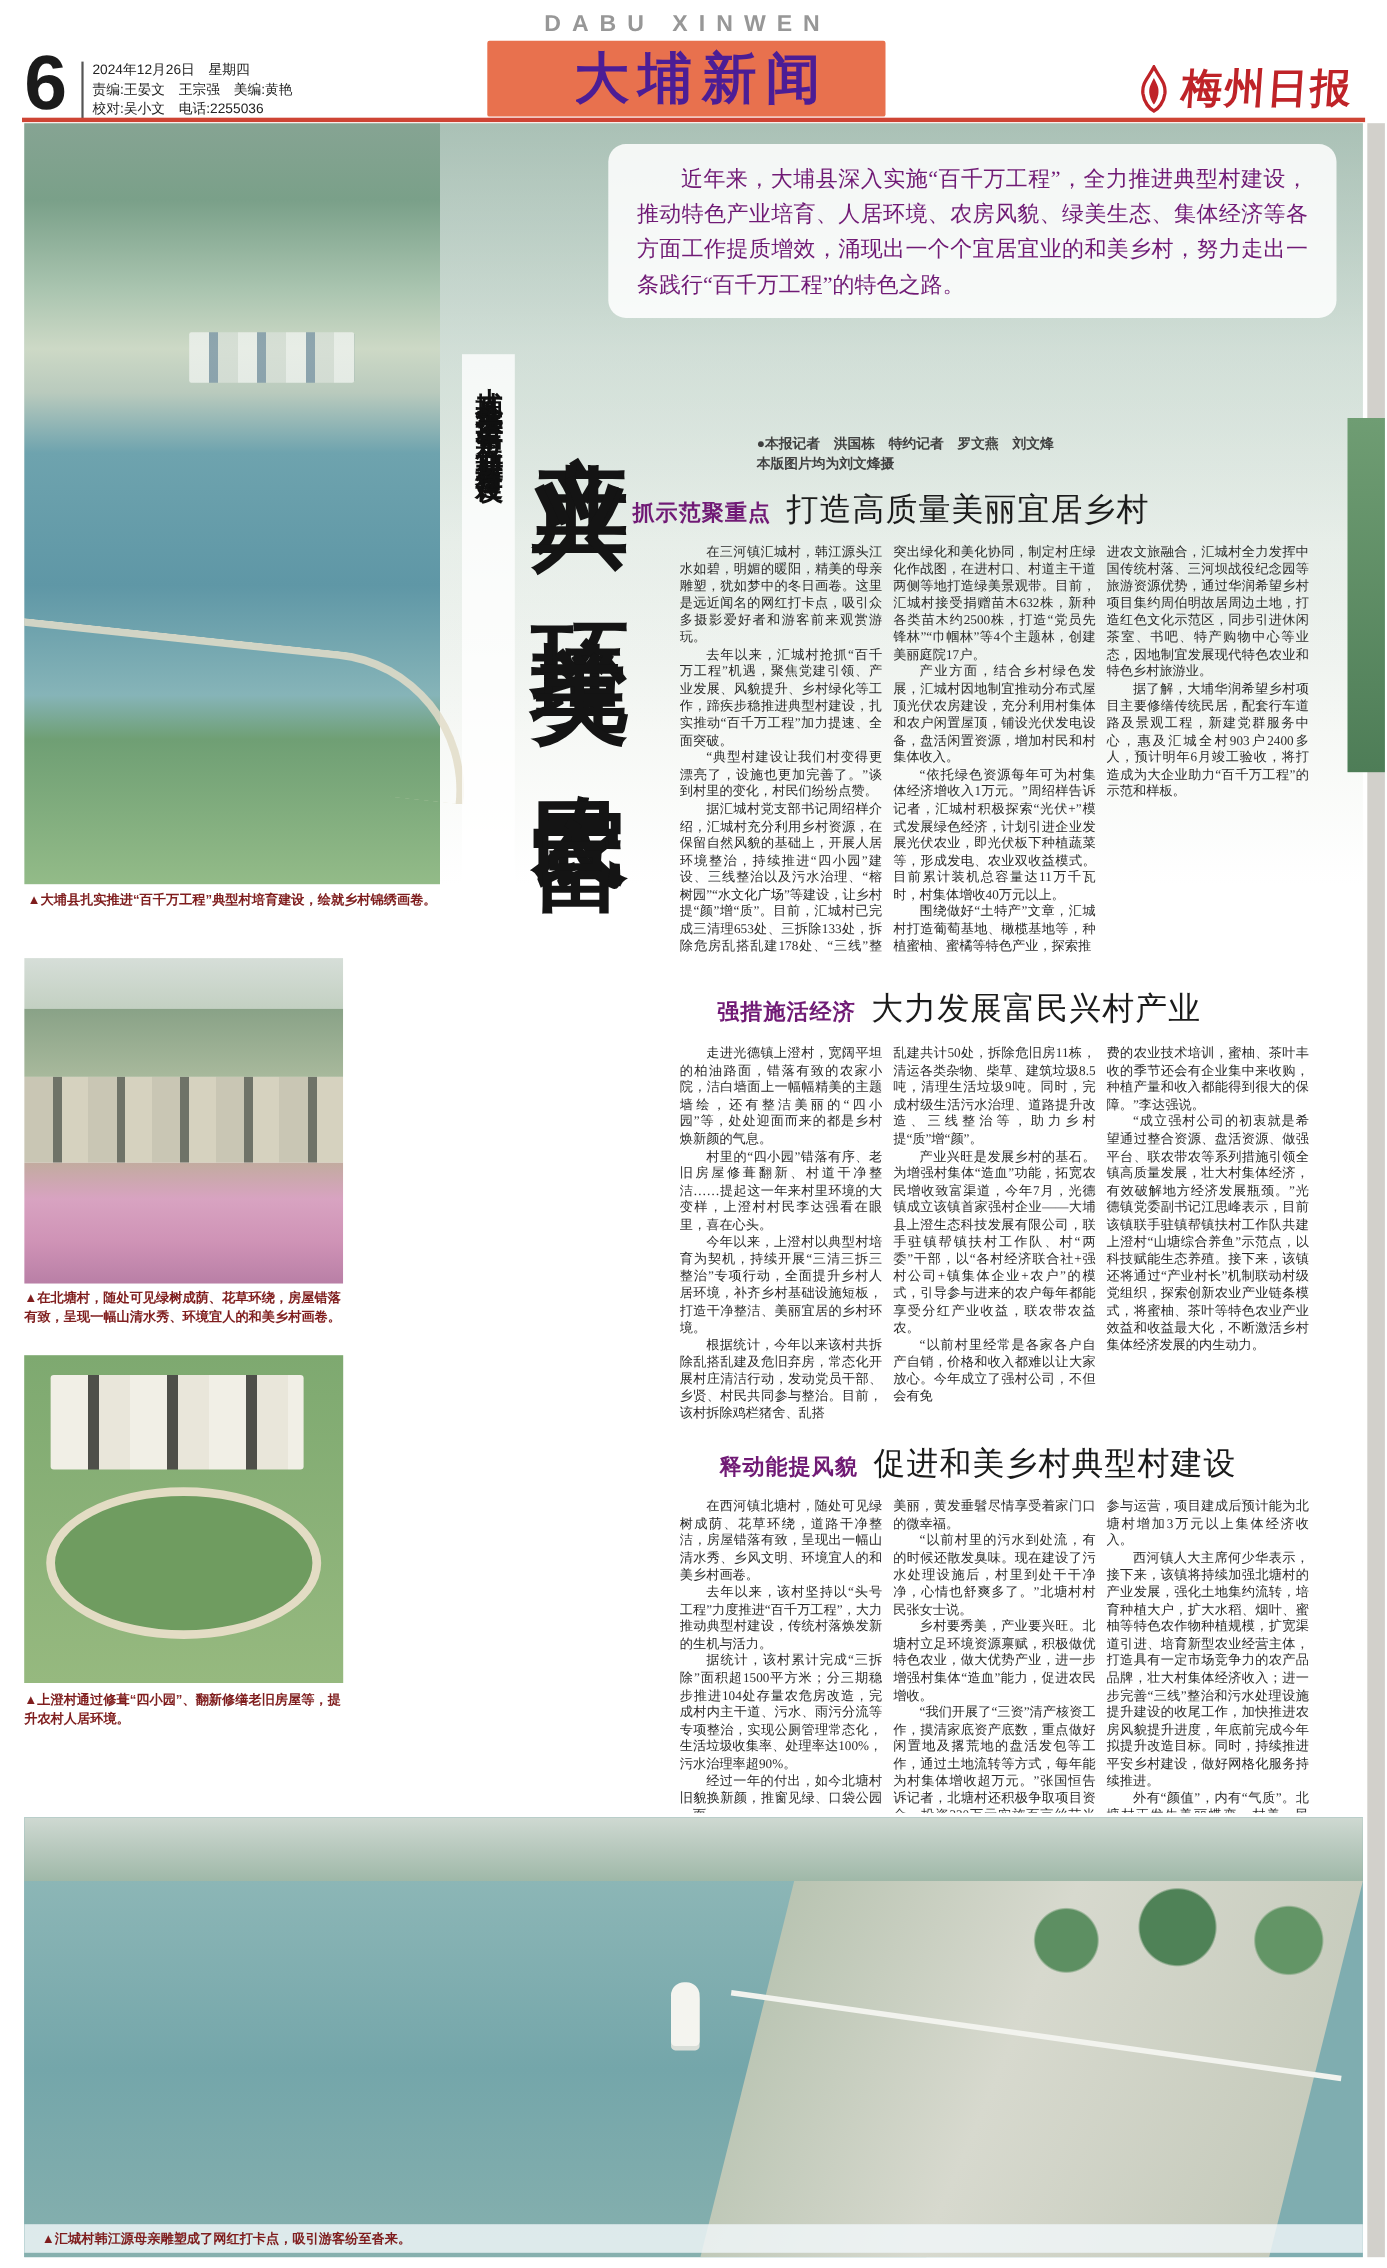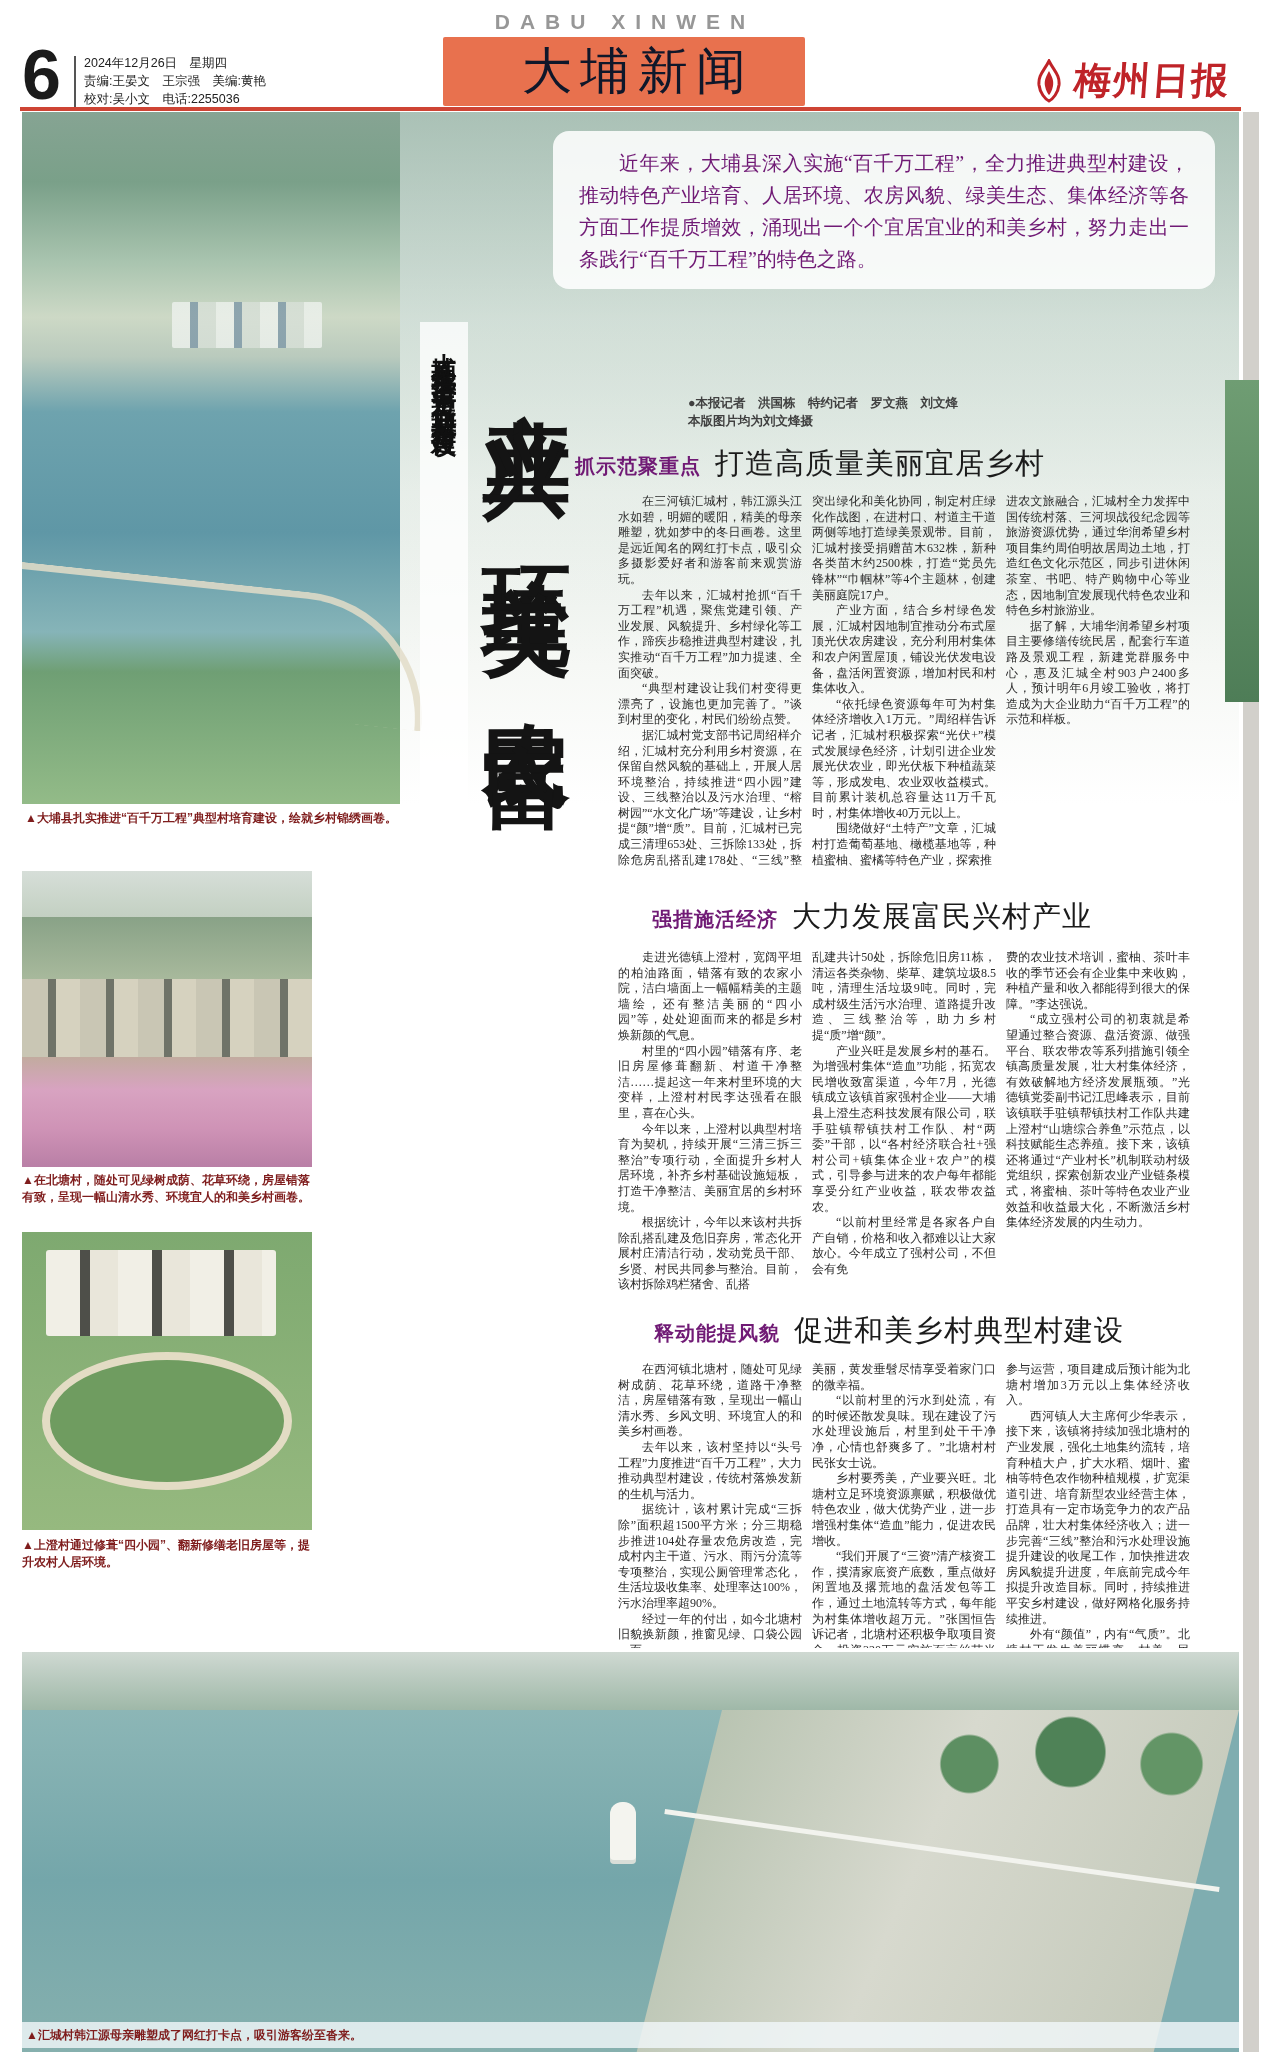--- a/index.html
+++ b/index.html
@@ -9,22 +9,22 @@
   
   .pagenum{left:22px;top:42px;font-family:"Liberation Sans","DejaVu Sans",sans-serif;
            font-weight:bold;font-size:70px;line-height:66px;color:#1b1b1b;}
   .meta-divider{left:74px;top:56px;width:2px;height:52px;background:#555;}
   .meta{left:84px;top:54px;font-family:"Liberation Sans","DejaVu Sans",sans-serif;
         font-size:12.5px;line-height:18px;color:#222;}
   .latin{left:430px;top:10px;width:390px;text-align:center;color:#979797;font-weight:bold;
          font-family:"Liberation Sans","DejaVu Sans",sans-serif;font-size:21px;letter-spacing:10px;}
   .mast-box{left:443px;top:37px;width:362px;height:69px;background:#e8714e;border-radius:2px;
             display:flex;align-items:center;justify-content:center;}
-  .mast-box span{color:#0f172a;font-family:"Liberation Sans","DejaVu Sans",sans-serif;
-                 font-weight:400;font-size:50px;letter-spacing:8px;margin-left:28px;}
+  .mast-box span{color:#4c1d95;font-family:"Liberation Sans","DejaVu Sans",sans-serif;
+                 font-weight:700;font-size:50px;letter-spacing:8px;margin-left:28px;}
   .logo{left:1030px;top:56px;width:212px;display:flex;align-items:center;gap:6px;}
   .logo .flame{width:38px;height:44px;}
   .logo .logotext{color:#bf2328;font-weight:900;font-size:37px;letter-spacing:2px;
                   font-family:"Liberation Serif","DejaVu Serif",serif;transform:skewX(-4deg);}
   .red-rule{left:20px;top:107px;width:1221px;height:4px;background:#ce4434;}
   
   .hero{left:22px;top:112px;width:1217px;height:692px;overflow:hidden;background:
         linear-gradient(180deg,#c2d3c9 0%,#dde7e0 45%,#f6f8f5 80%,#ffffff 100%);}
   .hero .p1{position:absolute;left:0;top:0;width:378px;height:692px;background:
      linear-gradient(180deg,#86a493 0px,#7aa089 70px,#a9c4af 150px,#cdd9c6 205px,
@@ -87,21 +87,21 @@
   .photo4 .shore{position:absolute;top:58px;left:700px;right:0;bottom:0;background:
       linear-gradient(100deg,#b9c4b2 0%,#d7d9ce 45%,#c5cabb 100%);transform:skewX(-14deg);transform-origin:top;}
   .photo4 .trees{position:absolute;top:40px;left:880px;right:0;height:120px;background:
       radial-gradient(circle at 20% 60%,#5d8f62 0 28px,transparent 30px),
       radial-gradient(circle at 50% 50%,#4f8257 0 34px,transparent 36px),
       radial-gradient(circle at 80% 60%,#639566 0 30px,transparent 32px);}
   .photo4 .fence{position:absolute;top:196px;left:640px;width:560px;height:5px;background:#f2f3ee;transform:rotate(8deg);}
   .photo4 .statue{position:absolute;top:150px;left:588px;width:26px;height:58px;background:#f4f4ef;
       border-radius:12px 12px 4px 4px;box-shadow:0 4px 0 #d9ded8;}
   .photo4 .capbar{position:absolute;left:0;bottom:4px;width:100%;height:26px;background:rgba(240,247,249,.82);
-      display:flex;align-items:center;padding-left:4px;box-sizing:border-box;}
+      display:flex;align-items:center;padding-left:16px;box-sizing:border-box;}
   
   .edge{left:1243px;top:112px;width:16px;height:1940px;background:#d2d0cb;}
   .edge-green{left:1225px;top:380px;width:34px;height:322px;background:linear-gradient(#6f9d73,#4e7d57);}
 </style>
 </head>
 <body>
 
 <div class="page">
 
   <div class="abs pagenum">6</div>

